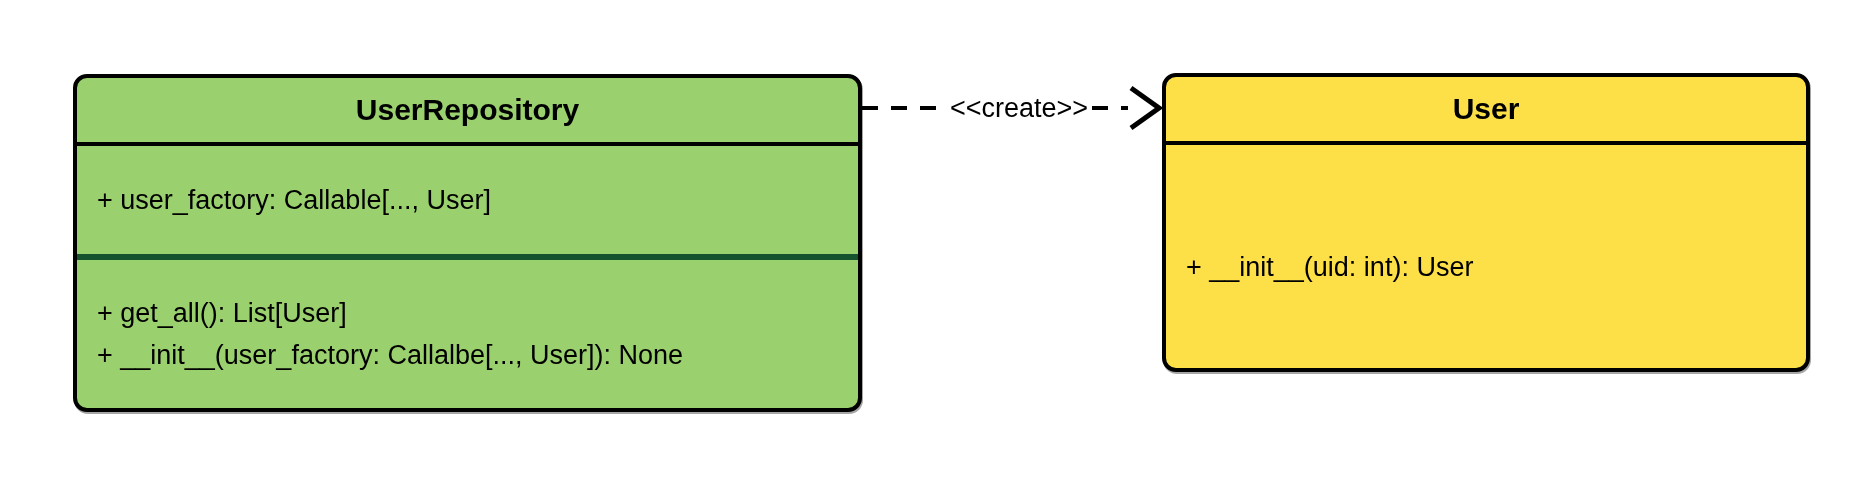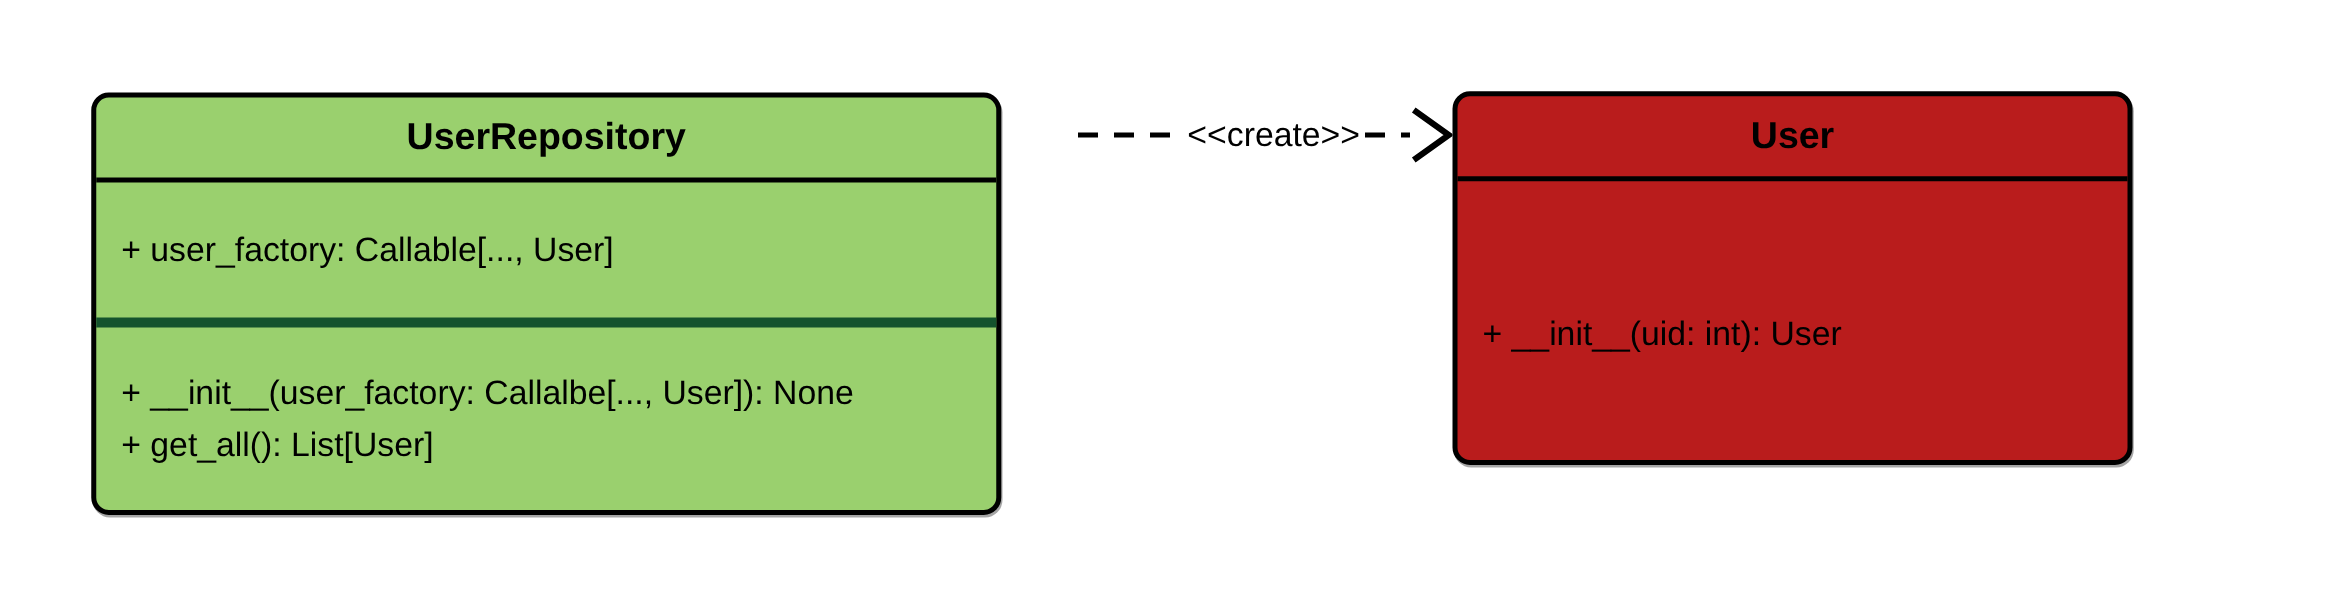--- a/index.html
+++ b/index.html
@@ -18,35 +18,35 @@
   .uml-class {
     position: absolute;
     box-sizing: border-box;
     border: 4px solid #000000;
     border-radius: 14px;
     display: flex;
     flex-direction: column;
     box-shadow: 1px 2px 0 rgba(0,0,0,0.35);
     color: #000000;
   }
-  .uml-class.green { background: #9AD06E; left: 73px; top: 74px; width: 728px; height: 338px; }
-  .uml-class.yellow { background: #b91c1c; left: 1162px; top: 73px; width: 544px; height: 299px; gap: 20px; }
+  .uml-class.green { background: #9AD06E; left: 73px; top: 74px; width: 789px; height: 338px; }
+  .uml-class.yellow { background: #fde047; left: 1162px; top: 73px; width: 648px; height: 299px; gap: 20px; }
 
   .uml-title {
     height: 64px;
     border-bottom: 4px solid #000000;
     display: flex;
     align-items: center;
     justify-content: center;
     font-size: 30px;
     font-weight: bold;
   }
   .uml-attrs {
     height: 108px;
-    border-bottom: 8px solid #14532d;
+    border-bottom: 6px solid #14532d;
     display: flex;
     flex-direction: column;
     justify-content: center;
     padding-left: 20px;
   }
   .uml-methods {
     flex: 1;
     display: flex;
     flex-direction: column;
     justify-content: center;
@@ -91,22 +91,22 @@
 <div class="canvas">
 
   <section class="uml-class green">
     <header class="uml-title">
       <span>UserRepository</span>
     </header>
     <div class="uml-attrs">
       <div class="member">+ user_factory: Callable[..., User]</div>
     </div>
     <div class="uml-methods">
+      <div class="member">+ get_all(): List[User]</div>
       <div class="member">+ __init__(user_factory: Callalbe[..., User]): None</div>
-      <div class="member">+ get_all(): List[User]</div>
     </div>
   </section>
 
   <div class="arrow">
     <div class="dash-seg left"></div>
     <span class="arrow-label">&lt;&lt;create&gt;&gt;</span>
     <div class="dash-seg right"></div>
     <svg class="arrowhead" width="34" height="46" viewBox="0 0 34 46">
       <polyline points="3,3 31,23 3,43" fill="none" stroke="#000000" stroke-width="5"></polyline>
     </svg>

